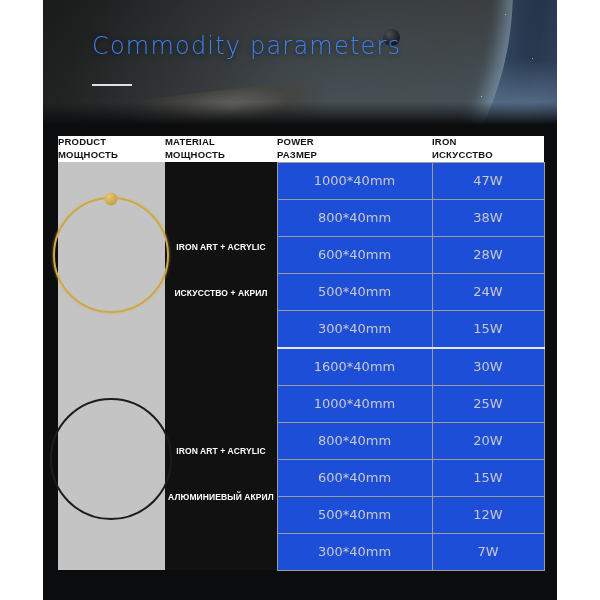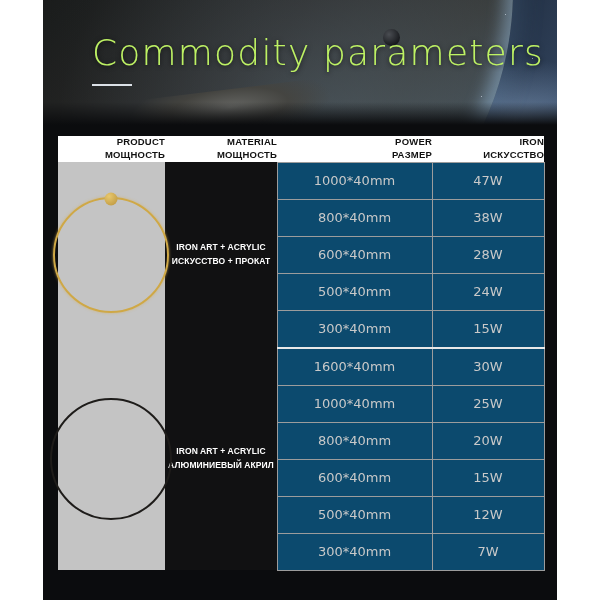--- a/index.html
+++ b/index.html
@@ -47,65 +47,65 @@
     background:radial-gradient(circle at 35% 32%,#4a4d52,#1a1c20 70%);
   }
   .hero .star{position:absolute;width:1px;height:1px;background:#dfe8f5;border-radius:50%;opacity:.8;}
   .hero .fade{
     position:absolute;left:0;right:0;bottom:0;height:26px;
     background:linear-gradient(to bottom, rgba(8,9,12,0), #0b0c0e 88%);
   }
 
   .hero-title{
     position:absolute;left:49px;top:32px;
-    font-size:36px;font-weight:300;letter-spacing:1.2px;color:#bef264;
+    font-size:24px;font-weight:300;letter-spacing:1.2px;color:#3b82f6;
     font-family:"DejaVu Sans", sans-serif;
     text-shadow:0 1px 5px rgba(0,0,0,.65);
     white-space:nowrap;
   }
   .hero-rule{position:absolute;left:49px;top:84px;width:40px;height:2px;background:#e6ebf1;opacity:.95;}
 
   
   .table{
     position:absolute;left:15px;top:136px;width:486px;
     border-collapse:collapse;table-layout:fixed;
   }
   .table td,.table th{padding:0;margin:0;}
 
   thead th{
     background:#ffffff;color:#111111;
     font-size:9.5px;font-weight:bold;letter-spacing:.2px;line-height:1.35;
-    padding:8px 2px 8px;text-align:right;vertical-align:middle;
+    padding:8px 2px 8px;text-align:left;vertical-align:middle;
     white-space:nowrap;
   }
   thead th span{display:block;}
 
   .c-prod{width:107px;}
   .c-mat{width:112px;}
   .c-size{width:155px;}
   .c-pow{width:112px;}
 
   tbody td{
-    background:#0c4a6e;color:#c9c9c9;
+    background:#1d4ed8;color:#c9c9c9;
     font-size:13px;text-align:center;vertical-align:middle;
     border:1px solid #9c9c9c;
     height:36px;
     font-family:"DejaVu Sans", sans-serif;
   }
   tbody td.prodcell{
     background:#c4c4c4;border:none;border-right:1px solid #111112;padding:0;
   }
   tbody td.matcell{
     background:#111112;border-left:none;border-top:none;border-bottom:none;
     border-right:1px solid #9c9c9c;
     color:#ffffff;font-family:"Liberation Sans", sans-serif;
     font-size:8.5px;font-weight:bold;line-height:1.6;letter-spacing:.1px;
     white-space:nowrap;
   }
-  tbody td.matcell span{display:block;}
+  tbody td.matcell span{display:block;margin-top:32px;}
   tbody tr.group-end td{border-bottom:2px solid #e8e8e8;}
 
   
   .prodwrap{position:relative;width:100%;height:100%;min-height:180px;background:#c4c4c4;}
   .ring{
     position:absolute;left:50%;top:50%;transform:translate(-50%,-50%);
     width:112px;height:112px;border-radius:50%;
   }
   .ring.gold{border:2px solid #cfa846;box-shadow:0 0 3px rgba(214,176,92,.75);}
   .ring.black{border:2px solid #1e1c1a;width:118px;height:118px;}
@@ -167,21 +167,21 @@
 
         <tr>
           <td class="prodcell" rowspan="5">
             <div class="prodwrap">
               <div class="ring gold"></div>
               <div class="knob"></div>
             </div>
           </td>
           <td class="matcell" rowspan="5">
             <span>IRON ART + ACRYLIC</span>
-            <span>ИСКУССТВО + ПРОКАТ</span>
+            <span>ИСКУССТВО + АКРИЛ</span>
           </td>
           <td>1000*40mm</td>
           <td>47W</td>
         </tr>
         <tr>
           <td>800*40mm</td>
           <td>38W</td>
         </tr>
         <tr>
           <td>600*40mm</td>

